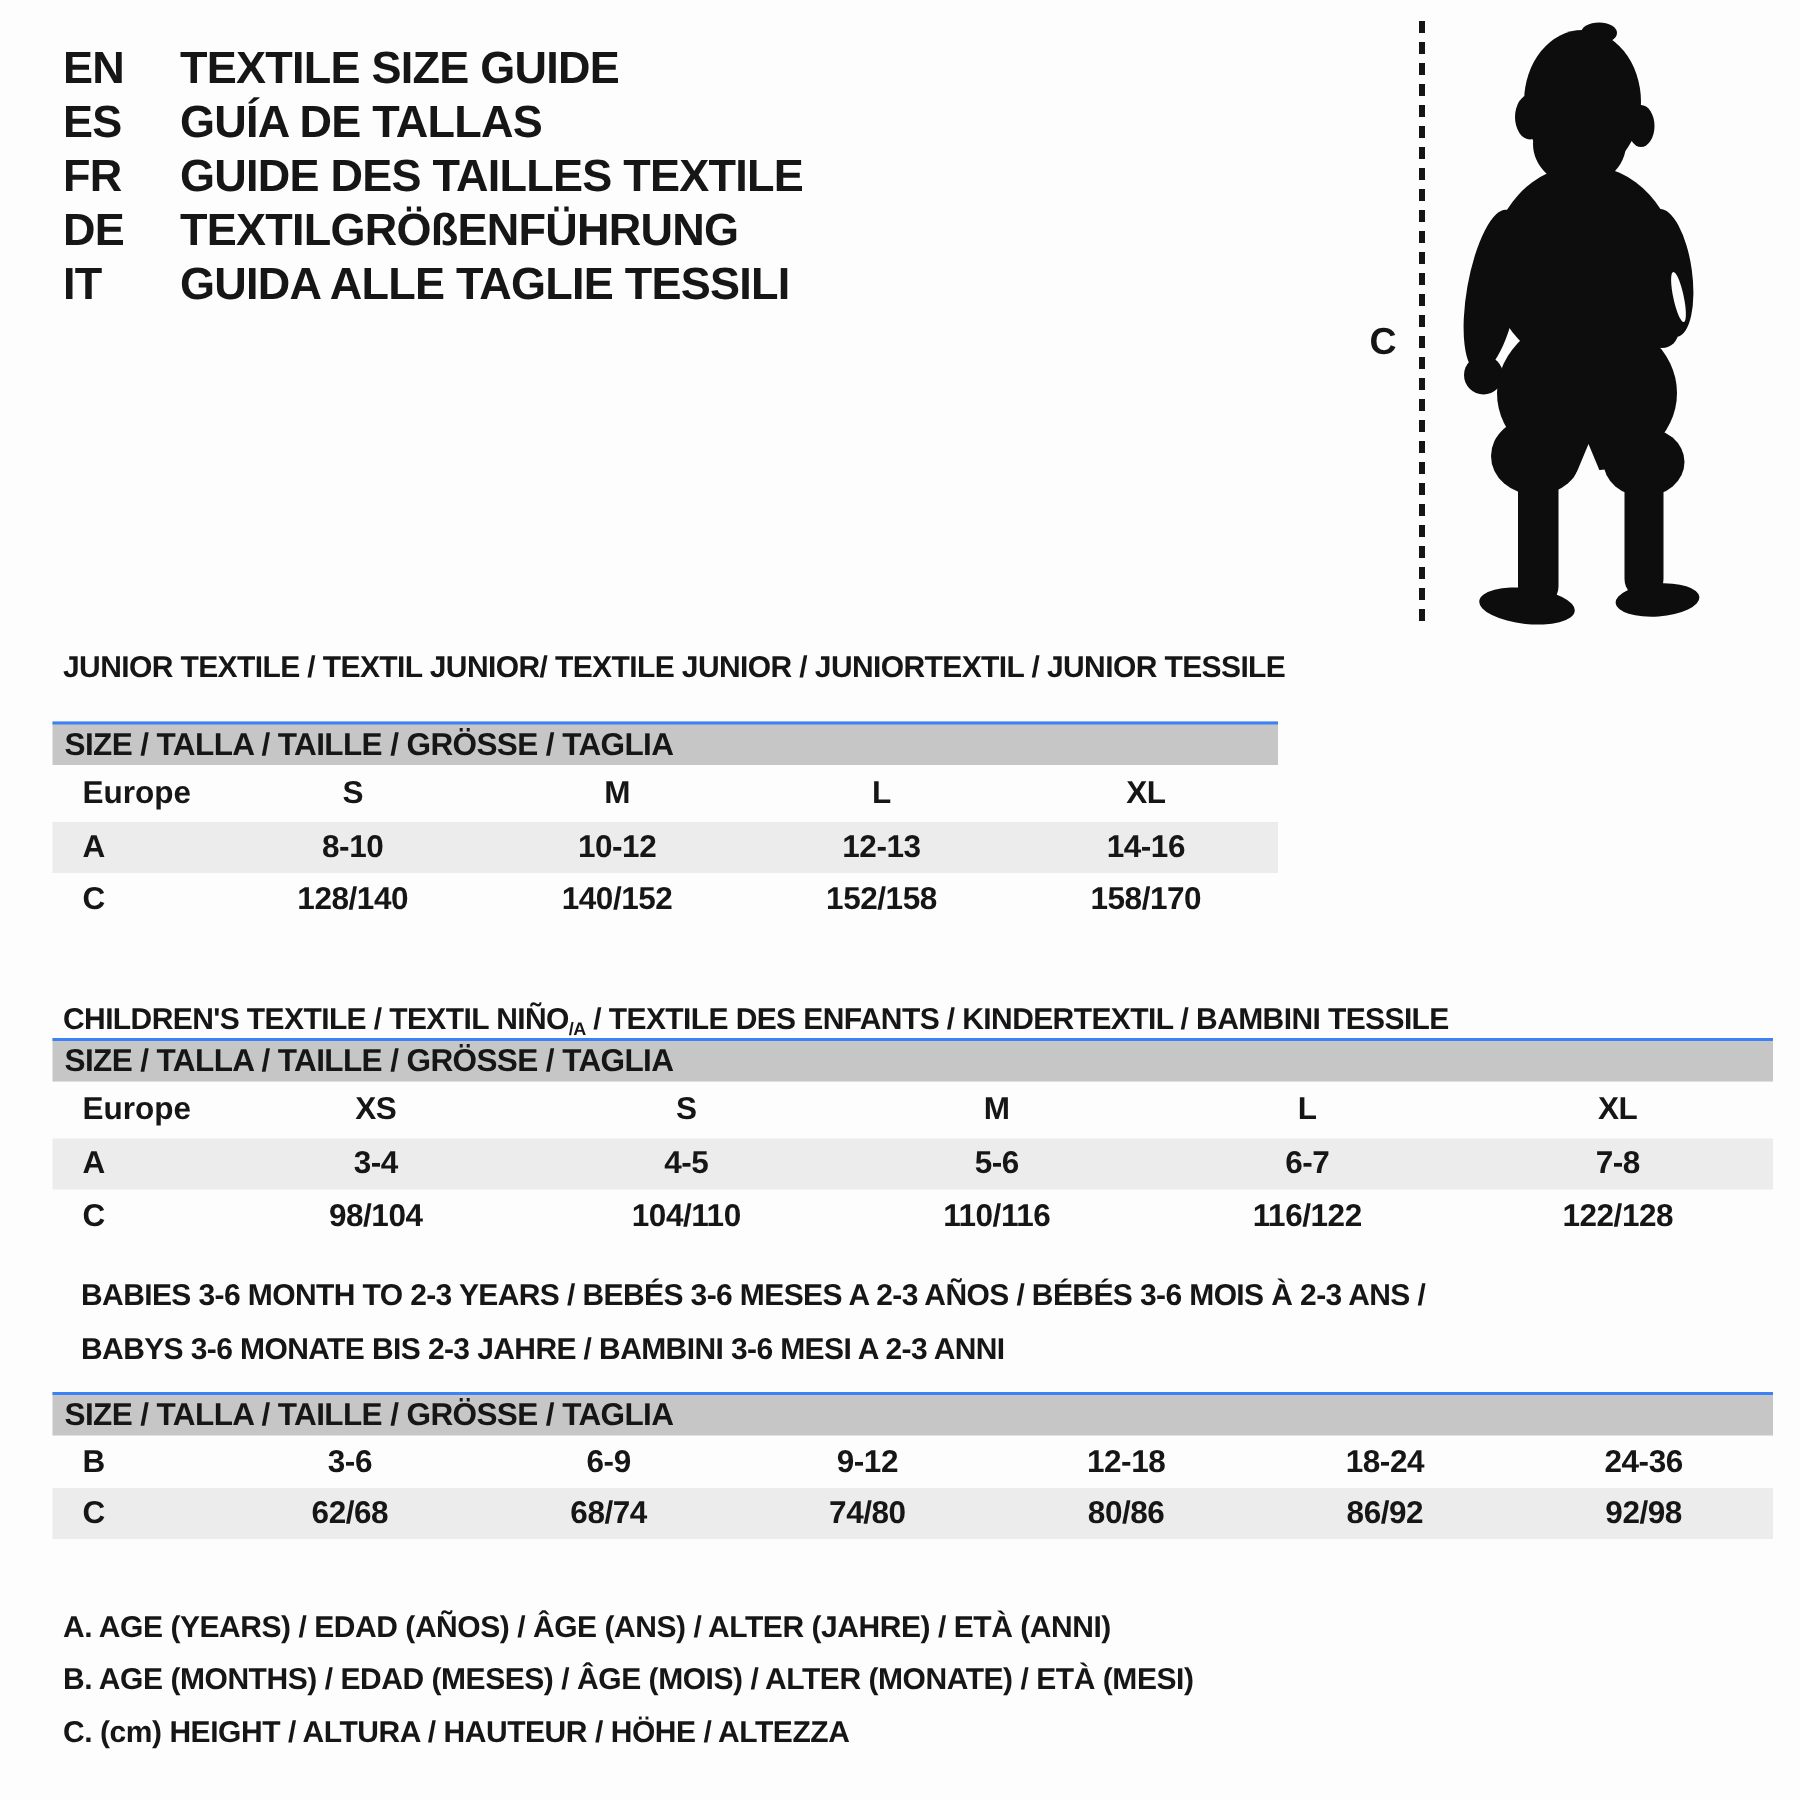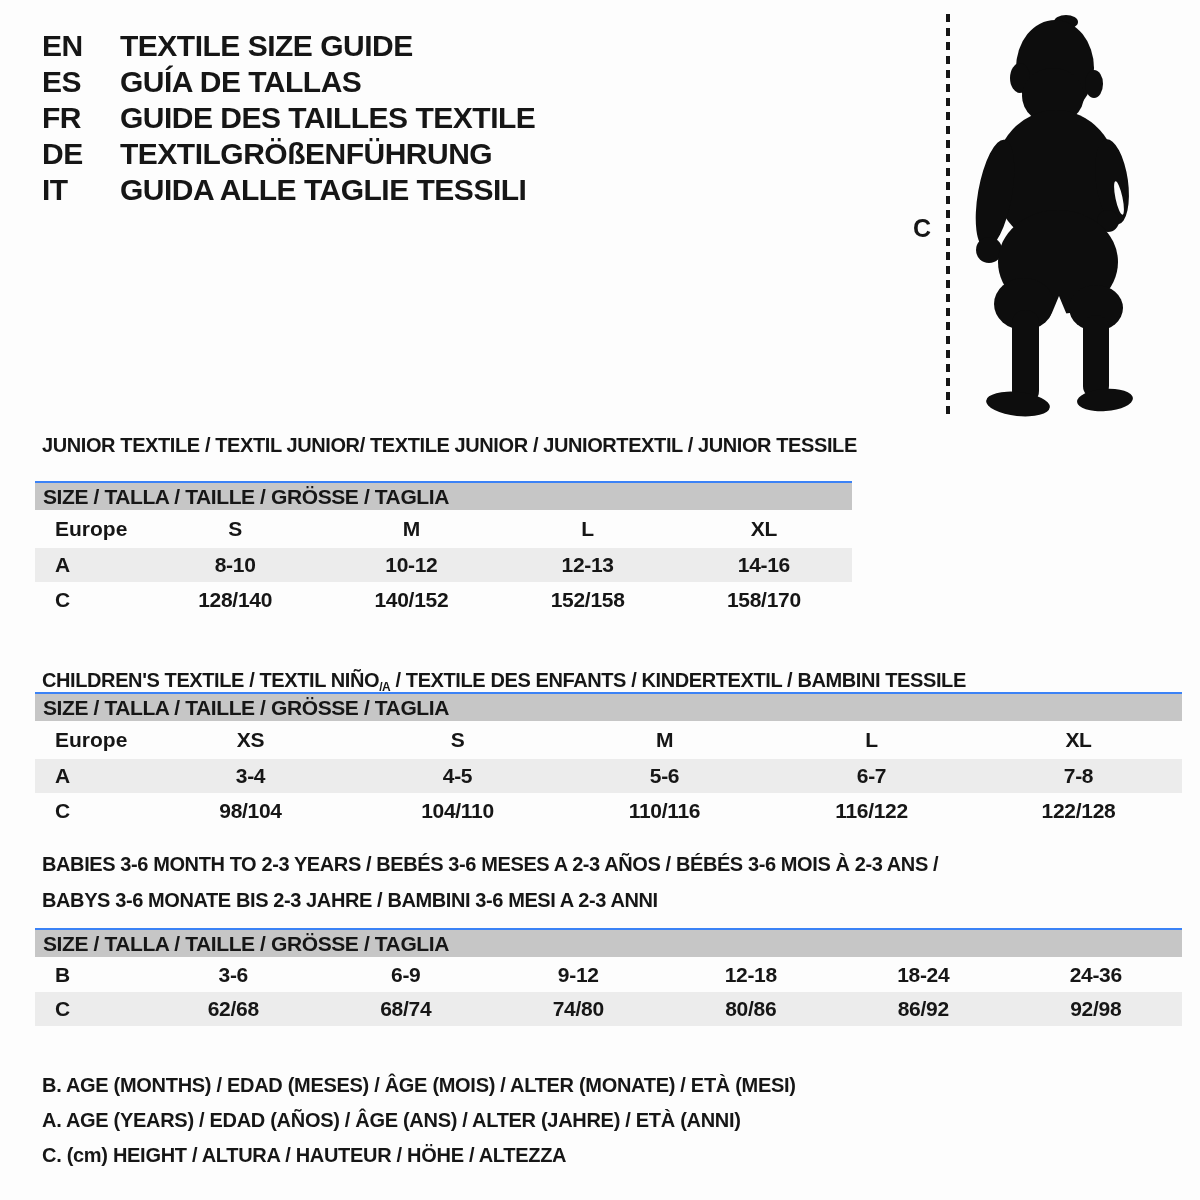--- a/index.html
+++ b/index.html
@@ -151,21 +151,21 @@
     <div class="trow">
       <span class="lab-cell">C</span>
       <span class="cell">98/104</span>
       <span class="cell">104/110</span>
       <span class="cell">110/116</span>
       <span class="cell">116/122</span>
       <span class="cell">122/128</span>
     </div>
   </div>
 
-  <div class="sec-heading heading-2line" style="top:846px;">
+  <div class="sec-heading heading-2line" style="top:846px;margin-left:12px;">
     <div>BABIES 3-6 MONTH TO 2-3 YEARS / BEBÉS 3-6 MESES A 2-3 AÑOS / BÉBÉS 3-6 MOIS À 2-3 ANS /</div>
     <div>BABYS 3-6 MONATE BIS 2-3 JAHRE / BAMBINI 3-6 MESI A 2-3 ANNI</div>
   </div>
   <div class="size-table" style="top:928px;width:1147px;">
     <div class="band">SIZE / TALLA / TAILLE / GRÖSSE / TAGLIA</div>
     <div class="trow">
       <span class="lab-cell">B</span>
       <span class="cell">3-6</span>
       <span class="cell">6-9</span>
       <span class="cell">9-12</span>
@@ -178,18 +178,18 @@
       <span class="cell">62/68</span>
       <span class="cell">68/74</span>
       <span class="cell">74/80</span>
       <span class="cell">80/86</span>
       <span class="cell">86/92</span>
       <span class="cell">92/98</span>
     </div>
   </div>
 
   <div class="legend">
+    <div class="legend-line">A. AGE (YEARS) / EDAD (AÑOS) / ÂGE (ANS) / ALTER (JAHRE) / ETÀ (ANNI)</div>
     <div class="legend-line">B. AGE (MONTHS) / EDAD (MESES) / ÂGE (MOIS) / ALTER (MONATE) / ETÀ (MESI)</div>
-    <div class="legend-line">A. AGE (YEARS) / EDAD (AÑOS) / ÂGE (ANS) / ALTER (JAHRE) / ETÀ (ANNI)</div>
     <div class="legend-line">C. (cm) HEIGHT / ALTURA / HAUTEUR / HÖHE / ALTEZZA</div>
   </div>
 
 </div>
 
 </body></html>

